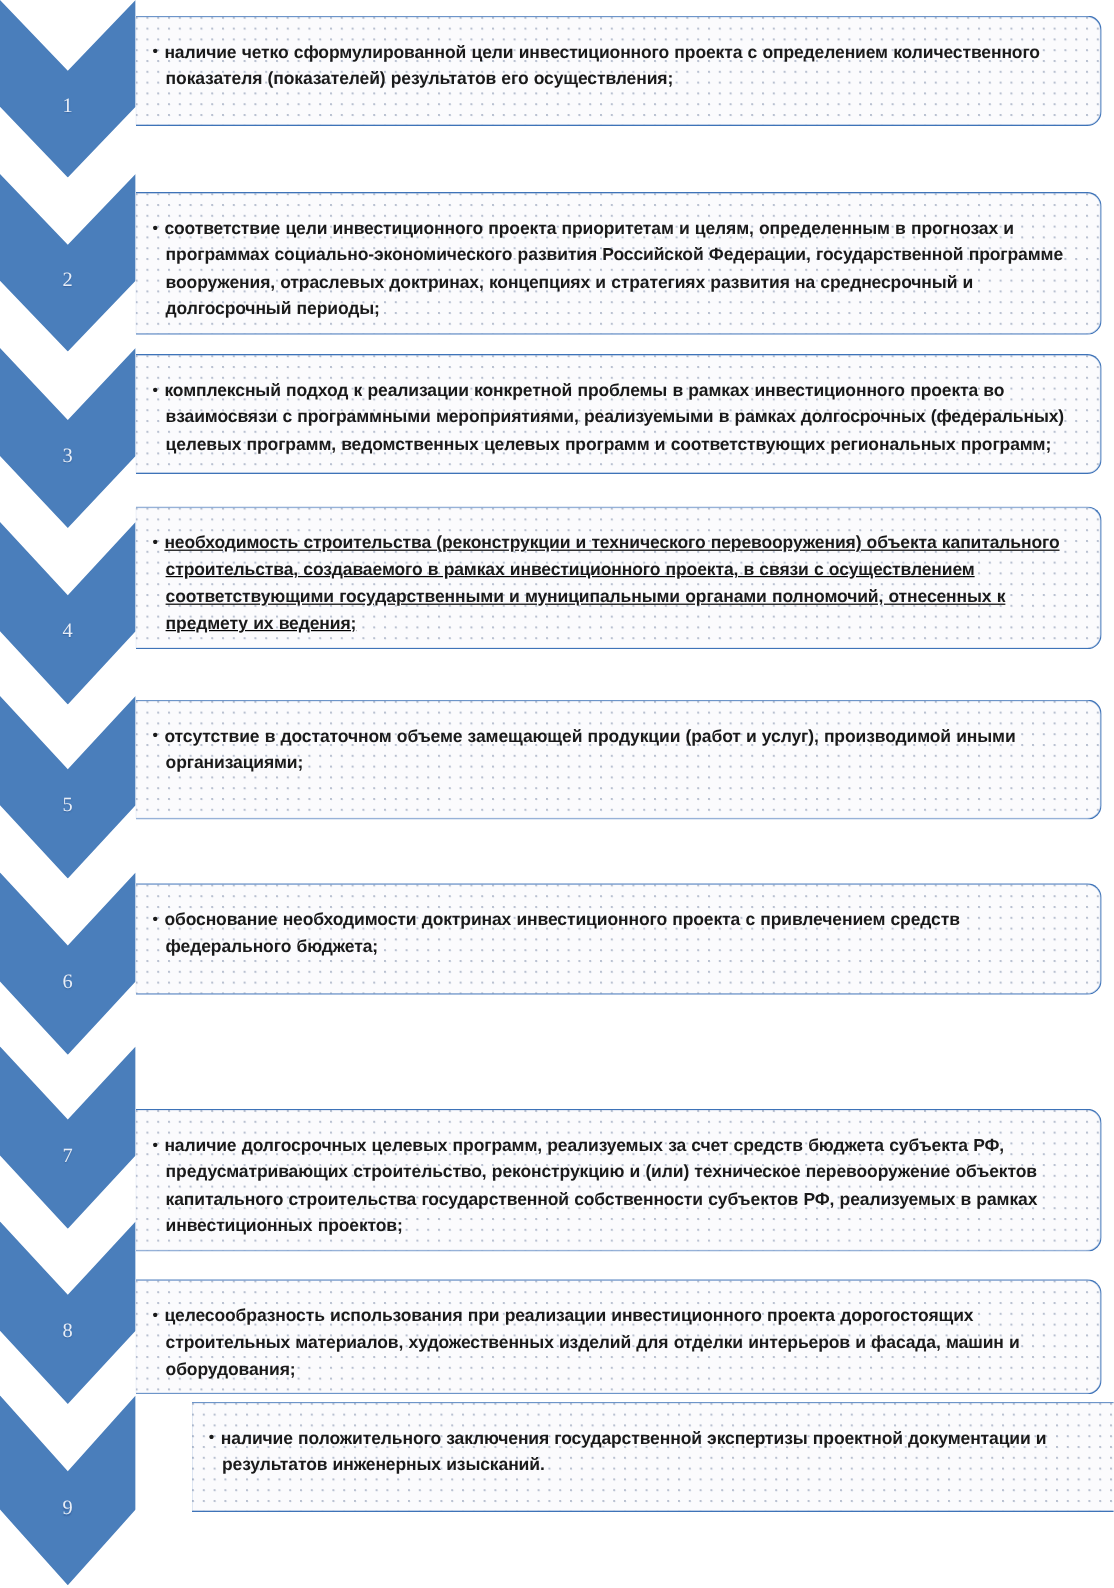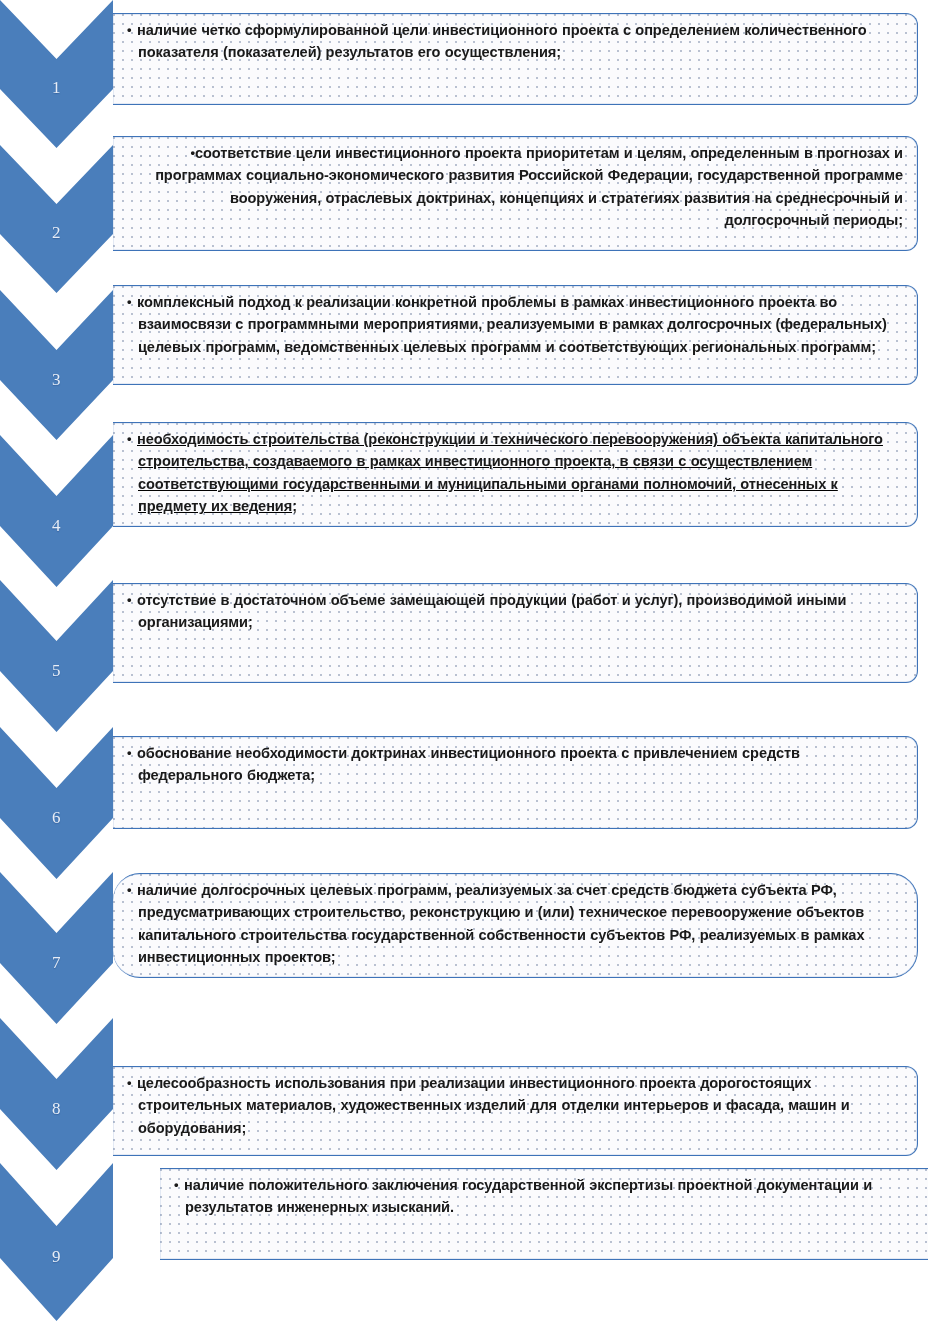--- a/index.html
+++ b/index.html
@@ -58,21 +58,21 @@
     width: 805px;
     box-sizing: border-box;
     border: 1.5px solid #3e73b8;
     border-left: none;
     border-radius: 0 12px 12px 0;
     background-color: #fbfbfd;
     background-image:
       radial-gradient(circle at 1px 1px, rgba(120,135,165,0.50) 0.9px, transparent 1.1px);
     background-size: 9px 9px;
     box-shadow: 0 0 0 0.5px rgba(62,115,184,0.25) inset;
-    padding: 5px 14px 8px 14px;
+    padding: 18px 14px 8px 14px;
     overflow: hidden;
   }
   .textbox .bullet-line {
     display: block;
     position: relative;
     color: #1a1a1a;
     font-size: 14.6px;
     font-weight: bold;
     line-height: 22.4px;
     padding-left: 10px;
@@ -158,36 +158,36 @@
         </svg>
       </div>
       <div class="chev-num" style="top: 1247px;">9</div>
     </div>
 
   <div id="boxes">
 
   <div class="textbox" style="top: 13px; min-height: 92px;">
         <div class="bullet-line"><span class="bullet-body">наличие четко сформулированной цели инвестиционного проекта с определением количественного показателя (показателей) результатов его осуществления;</span></div>
       </div>
-      <div class="textbox" style="top: 136px; min-height: 115px; text-align: right;">
+      <div class="textbox" style="top: 160px; min-height: 115px;">
         <div class="bullet-line"><span class="bullet-body">соответствие цели инвестиционного проекта приоритетам и целям, определенным в прогнозах и программах социально-экономического развития Российской Федерации, государственной программе вооружения, отраслевых доктринах, концепциях и стратегиях развития на среднесрочный и долгосрочный периоды;</span></div>
       </div>
-      <div class="textbox" style="top: 285px; min-height: 100px;">
+      <div class="textbox" style="top: 295px; min-height: 100px;">
         <div class="bullet-line"><span class="bullet-body">комплексный подход к реализации конкретной проблемы в рамках инвестиционного проекта во взаимосвязи с программными мероприятиями, реализуемыми в рамках долгосрочных (федеральных) целевых программ, ведомственных целевых программ и соответствующих региональных программ;</span></div>
       </div>
       <div class="textbox" style="top: 422px; min-height: 102px; text-decoration: underline;">
         <div class="bullet-line"><span class="bullet-body">необходимость строительства (реконструкции и технического перевооружения) объекта капитального строительства, создаваемого в рамках инвестиционного проекта, в связи с осуществлением соответствующими государственными и муниципальными органами полномочий, отнесенных к предмету их ведения;</span></div>
       </div>
       <div class="textbox" style="top: 583px; min-height: 100px;">
         <div class="bullet-line"><span class="bullet-body">отсутствие в достаточном объеме замещающей продукции (работ и услуг), производимой иными организациями;</span></div>
       </div>
       <div class="textbox" style="top: 736px; min-height: 93px;">
         <div class="bullet-line"><span class="bullet-body">обоснование необходимости доктринах инвестиционного проекта с привлечением средств федерального бюджета;</span></div>
       </div>
-      <div class="textbox" style="top: 873px; min-height: 102px; border-radius: 27px;">
+      <div class="textbox" style="top: 924px; min-height: 102px;">
         <div class="bullet-line"><span class="bullet-body">наличие долгосрочных целевых программ, реализуемых за счет средств бюджета субъекта РФ, предусматривающих строительство, реконструкцию и (или) техническое перевооружение объектов капитального строительства государственной собственности субъектов РФ, реализуемых в рамках инвестиционных проектов;</span></div>
       </div>
       <div class="textbox" style="top: 1027px; min-height: 90px; margin-top: 39px;">
         <div class="bullet-line"><span class="bullet-body">целесообразность использования при реализации инвестиционного проекта дорогостоящих строительных материалов, художественных изделий для отделки интерьеров и фасада, машин и оборудования;</span></div>
       </div>
       <div class="textbox" style="top: 1168px; min-height: 92px; margin-left: 47px;">
         <div class="bullet-line"><span class="bullet-body">наличие положительного заключения государственной экспертизы проектной документации и результатов инженерных изысканий.</span></div>
       </div>
     </div>
 

